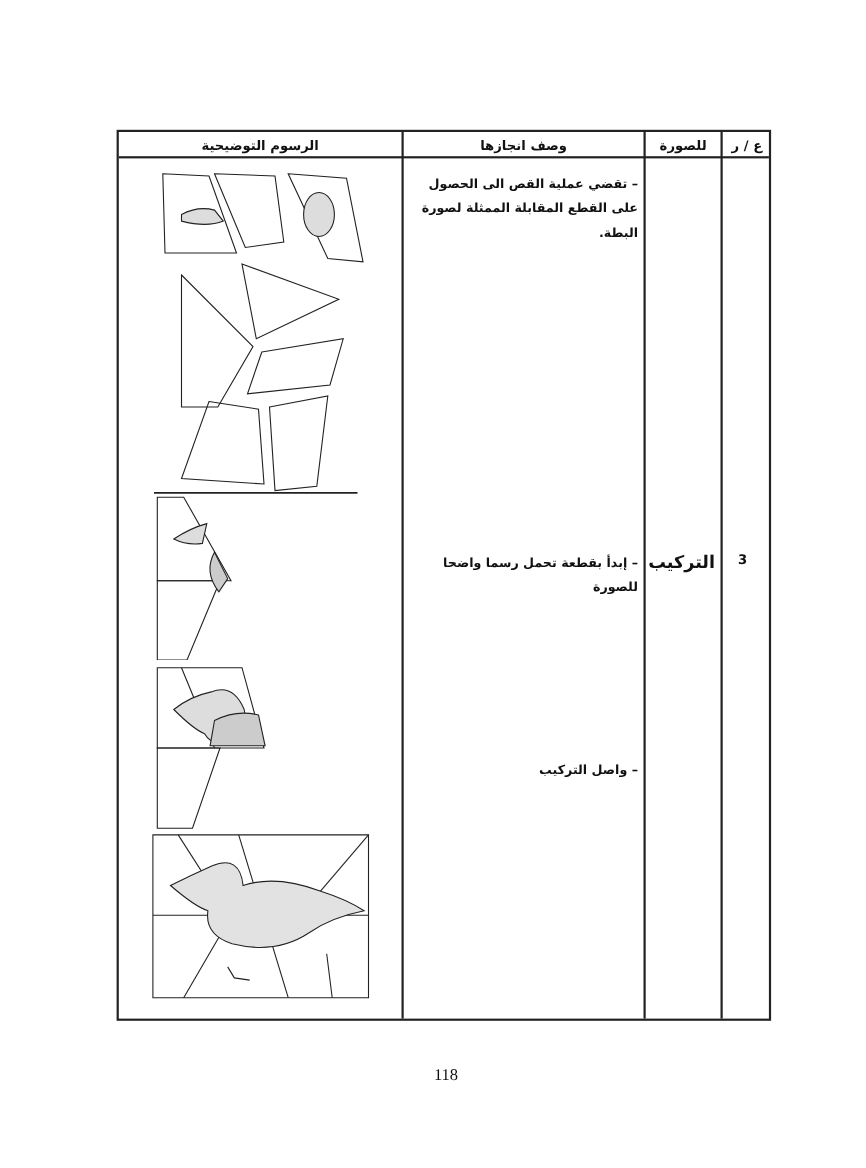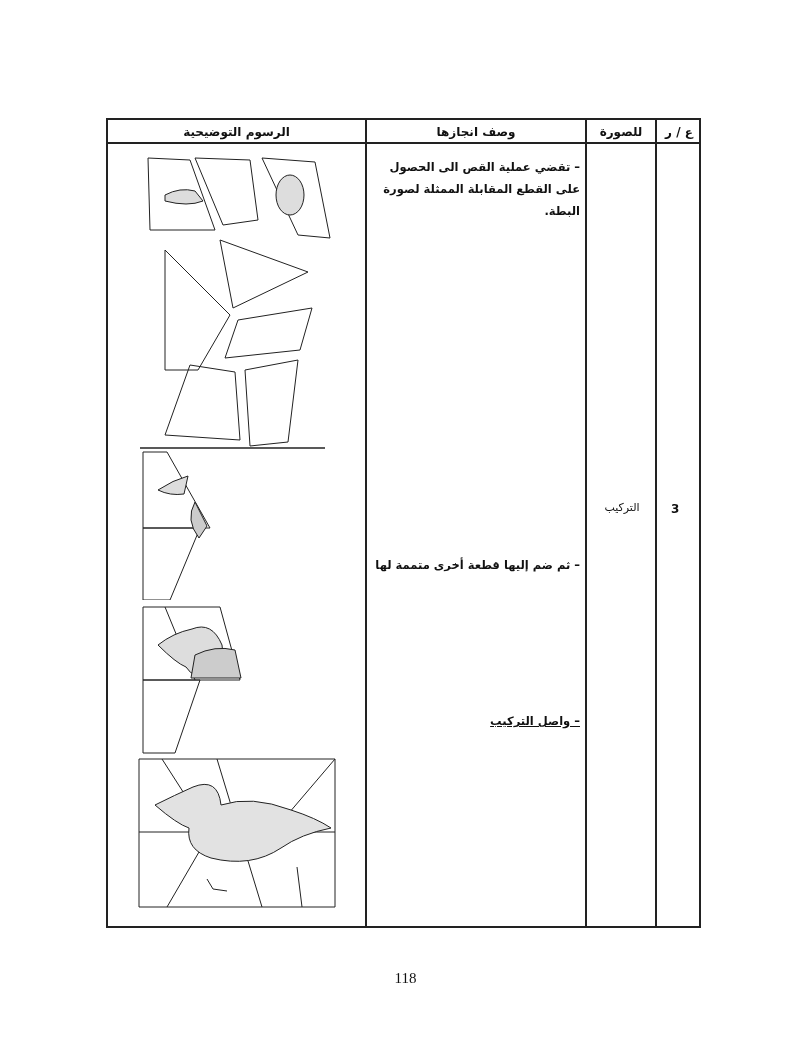--- a/index.html
+++ b/index.html
@@ -3,21 +3,21 @@
 <meta charset="utf-8">
 <style>
   html, body { margin:0; padding:0; background:#ffffff; }
   body { width:787px; height:1062px; position:relative; overflow:hidden; font-family:"DejaVu Sans", sans-serif; color:#111; }
   .table { position:absolute; left:106px; top:118px; width:595px; height:810px; border:2px solid #222; box-sizing:border-box; }
   .hline { position:absolute; left:0; right:0; height:2px; background:#222; }
   .vline { position:absolute; top:0; bottom:0; width:2px; background:#222; }
   .hdr { position:absolute; top:0; height:24px; display:flex; align-items:center; justify-content:center; font-size:12px; font-weight:bold; direction:rtl; }
   .cell-text { position:absolute; direction:rtl; text-align:right; font-size:11.5px; font-weight:bold; line-height:22px; }
   .num { position:absolute; font-size:12px; font-weight:bold; }
-  .stage { position:absolute; font-size:11px; font-weight:normal; direction:rtl; }
+  .stage { position:absolute; font-size:16px; font-weight:bold; direction:rtl; }
   .pagenum { position:absolute; left:0; width:787px; top:970px; text-align:center; font-family:"Liberation Serif", serif; font-size:15px;padding-left:12px; }
   svg { position:absolute; }
 </style>
 </head>
 <body>
 
 <div class="table">
 
   <div class="hline" style="top:22px;"></div>
 
@@ -27,22 +27,22 @@
 
   <div class="hdr" style="left:259px; width:218px;">وصف انجازها</div>
   <div class="hdr" style="left:0; width:257px;">الرسوم التوضيحية</div>
   <div class="hdr" style="left:479px; width:68px;">للصورة</div>
   <div class="hdr" style="left:549px; width:44px;">ع / ر</div>
 
   <div class="num" style="left:563px; top:382px;">3</div>
   <div class="stage" style="left:486px; top:381px; width:56px; text-align:center;">التركيب</div>
 
   <div class="cell-text" style="left:262px; top:36px; width:210px;text-align:right;">– تقضي عملية القص الى الحصول على القطع المقابلة الممثلة لصورة البطة.</div>
-  <div class="cell-text" style="left:262px; top:434px; width:210px;">– ثم ضم إليها قطعة أخرى متممة لها</div>
-  <div class="cell-text" style="left:262px; top:590px; width:210px;text-decoration:underline;">– واصل التركيب</div>
+  <div class="cell-text" style="left:262px; top:380px; width:210px;">– إبدأ بقطعة تحمل رسما واضحا للصورة</div>
+  <div class="cell-text" style="left:262px; top:569px; width:210px;">– واصل التركيب</div>
 </div>
 
 <svg style="left:130px; top:150px;" width="220" height="300" viewBox="0 0 220 300">
   <g fill="none" stroke="#222" stroke-width="1">
     <polygon points="18,8 60,10 85,80 20,80"></polygon>
     <path d="M35,45 q15,-8 30,-4 l8,10 q-15,6 -38,0z" fill="#ddd"></path>
     <polygon points="65,8 120,10 128,70 93,75"></polygon>
     <polygon points="132,8 185,12 200,88 168,85"></polygon>
     <ellipse cx="160" cy="45" rx="14" ry="20" fill="#ddd"></ellipse>
     <polygon points="90,90 178,122 103,158"></polygon>

